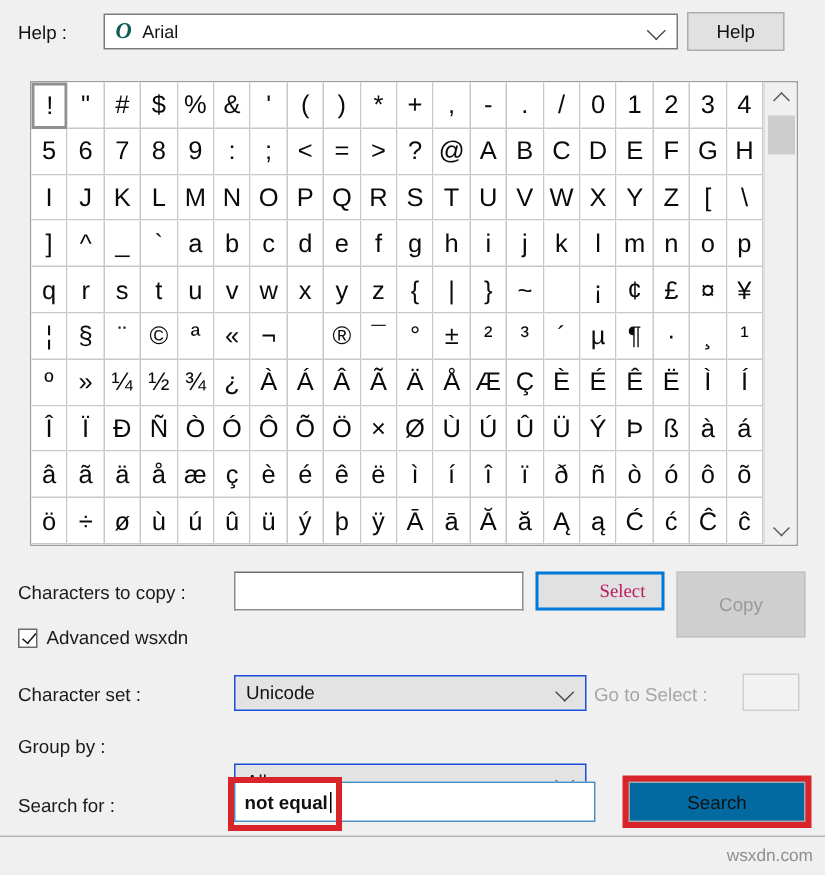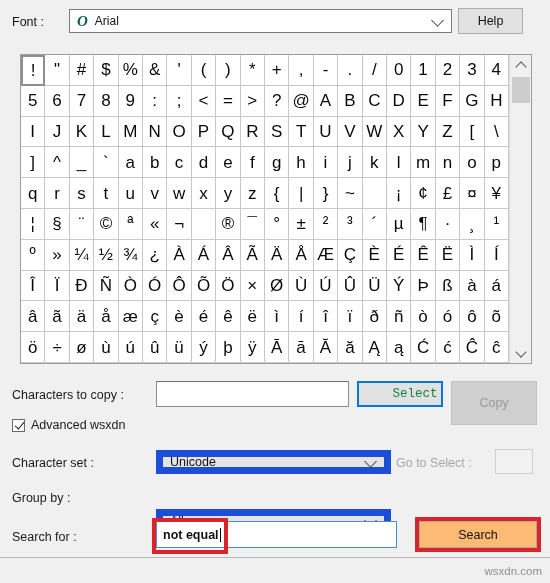--- a/index.html
+++ b/index.html
@@ -151,23 +151,23 @@
     padding: 0 5px;
     font-family: "Liberation Sans", sans-serif;
     font-size: 12.5px;
   }
   #select-button {
     position: absolute;
     left: 357px; top: 381px;
     width: 86px; height: 26px;
     background: #e1e1e1;
     border: 2px solid #0078d7;
-    font-family: Liberation Mono, monospace;
-    font-size: 12.5px;
-    color: #15803d;
+    font-family: Liberation Serif, serif;
+    font-size: 12.5px;
+    color: #be185d;
     cursor: pointer;
     display: flex; align-items: center; justify-content: center; padding-left: 36px;
   }
   #copy-button {
     position: absolute;
     left: 451px; top: 381px;
     width: 86px; height: 44px;
     background: #cfcfcf;
     border: 1px solid #c2c2c2;
     font-family: "Liberation Sans", sans-serif;
@@ -208,21 +208,21 @@
     font-size: 12.5px;
   }
   #charset-label { top: 456px; }
   #groupby-label { top: 491px; }
 
   .combo-disabled, .combo {
     position: absolute;
     left: 156px;
     width: 235px; height: 24px;
     background: #e3e3e3;
-    border: 7px solid #1d4ed8;
+    border: 1px solid #1d4ed8;
     display: flex; align-items: center;
     cursor: pointer;
   }
   #charset-combo { top: 450px; }
   #groupby-combo { top: 485px; margin-top: 24px; }
   .combo-value {
     margin-left: 7px;
     font-size: 12.5px;
     color: #131313;
   }
@@ -260,21 +260,21 @@
   #search-text { color: #111; font-weight: bold; }
   #search-caret {
     width: 1px; height: 14px;
     background: #000;
     margin-left: 1px;
   }
   #search-button {
     position: absolute;
     left: 419px; top: 521px;
     width: 118px; height: 27px;
-    background: #fdba74;
+    background: #0369a1;
     border: 1px solid #a8a8a8;
     font-family: "Liberation Sans", sans-serif;
     font-size: 12.5px;
     color: #111;
     cursor: pointer;
     display: flex; align-items: center; justify-content: center;
   }
 
   
   .annot {
@@ -303,21 +303,21 @@
     position: absolute;
     right: 8px; top: 7px;
     font-size: 11.5px;
     color: #8e8e8e;
   }
 </style>
 </head>
 <body>
 
 <div id="font-row">
-  <span id="font-label">Font :</span>
+  <span id="font-label">Help :</span>
 
   <div id="font-combo">
     <span id="font-combo-icon">O</span>
     <span id="font-combo-value">Arial</span>
     <span class="cb-arrow"></span>
   </div>
 
   <button id="help-button">Help</button>
 </div>
 

